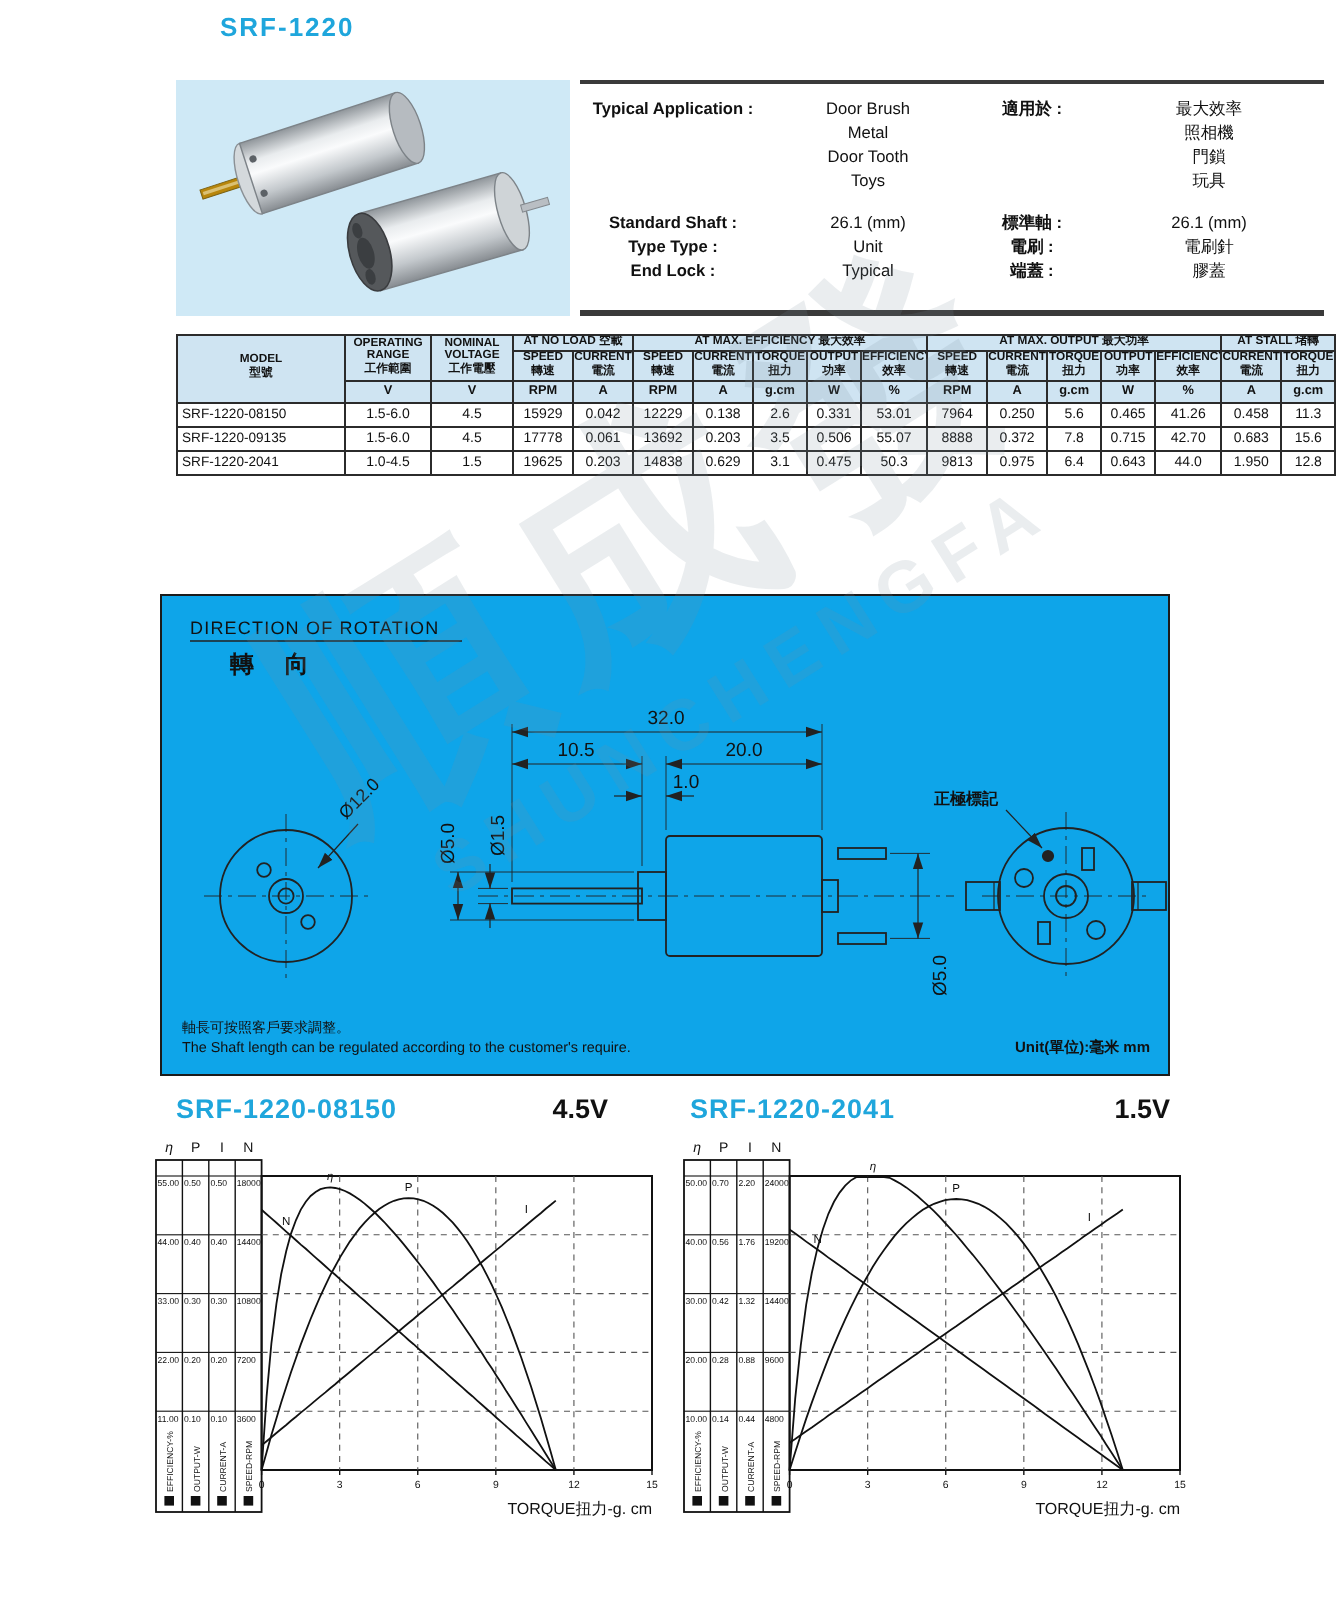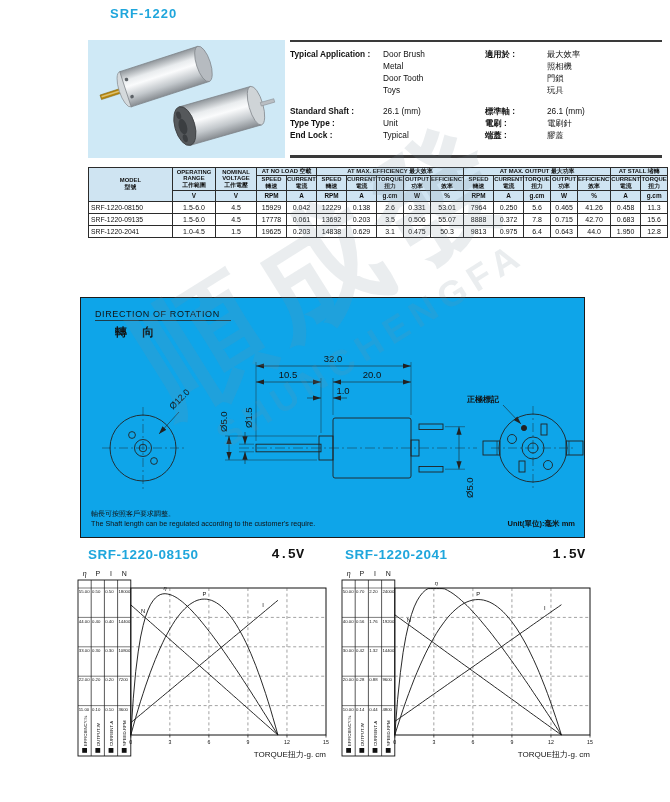--- a/index.html
+++ b/index.html
@@ -11,37 +11,37 @@
     transform:rotate(-32deg);pointer-events:none;z-index:6;color:rgba(125,145,158,0.16);}
   .watermark .cn{font-size:128px;font-weight:bold;letter-spacing:10px;line-height:1;}
   .watermark .en{font-size:36px;font-weight:bold;letter-spacing:7px;margin-top:6px;}
   
   .page-title{left:110px;top:6px;font-size:13px;font-weight:bold;letter-spacing:1px;color:#1FA6DC;}
   .photo-box{left:88px;top:40px;width:197px;height:118px;background:#cfe9f6;}
   
   .spec-list{left:290px;top:40px;width:372px;height:118px;border-top:2px solid #3a3a3a;
     border-bottom:3px solid #3a3a3a;padding-top:6px;box-sizing:border-box;
     display:grid;grid-template-columns:93px 102px 62px 1fr;grid-auto-rows:min-content;
-    font-size:8.3px;line-height:1.45;}
+    font-size:8.3px;line-height:1.45;text-align:center;}
   .spec-list .lbl{font-weight:bold;}
   .spec-list .spacer{grid-column:1/-1;height:9px;}
   
   .spec-table{left:88px;top:167px;width:574px;border-collapse:collapse;table-layout:fixed;}
   .spec-table th,.spec-table td{border:0.8px solid #2b2b2b;text-align:center;padding:0;overflow:hidden;}
   .spec-table th{background:#cfe4f2;font-weight:bold;font-size:5.9px;line-height:1.18;}
   .spec-table td{font-size:7px;height:11px;background:#fff;}
   .spec-table td.model{text-align:left;padding-left:2px;font-size:6.8px;}
   .spec-table .unit th{font-size:6.4px;height:10px;}
   
   .drawing-box{left:80px;top:297px;width:503px;height:239px;background:#0ea5e9;
     border:1.6px solid #1b1b1b;box-sizing:content-box;}
   
   .chart-title-row{top:547px;display:flex;justify-content:space-between;font-size:13.5px;font-weight:bold;}
   .chart-title-row .ct{color:#1FA6DC;letter-spacing:0.5px;}
-  .chart-title-row .cv{color:#111;font-family:Liberation Mono, monospace;}
+  .chart-title-row .cv{color:#111;}
   .chart-svg{top:564px;}
   svg text{font-family:"Liberation Sans","DejaVu Sans",sans-serif;}
 </style>
 </head>
 <body>
 
 <div class="page">
 
   <div class="watermark">
     <div class="cn">順成發</div>

